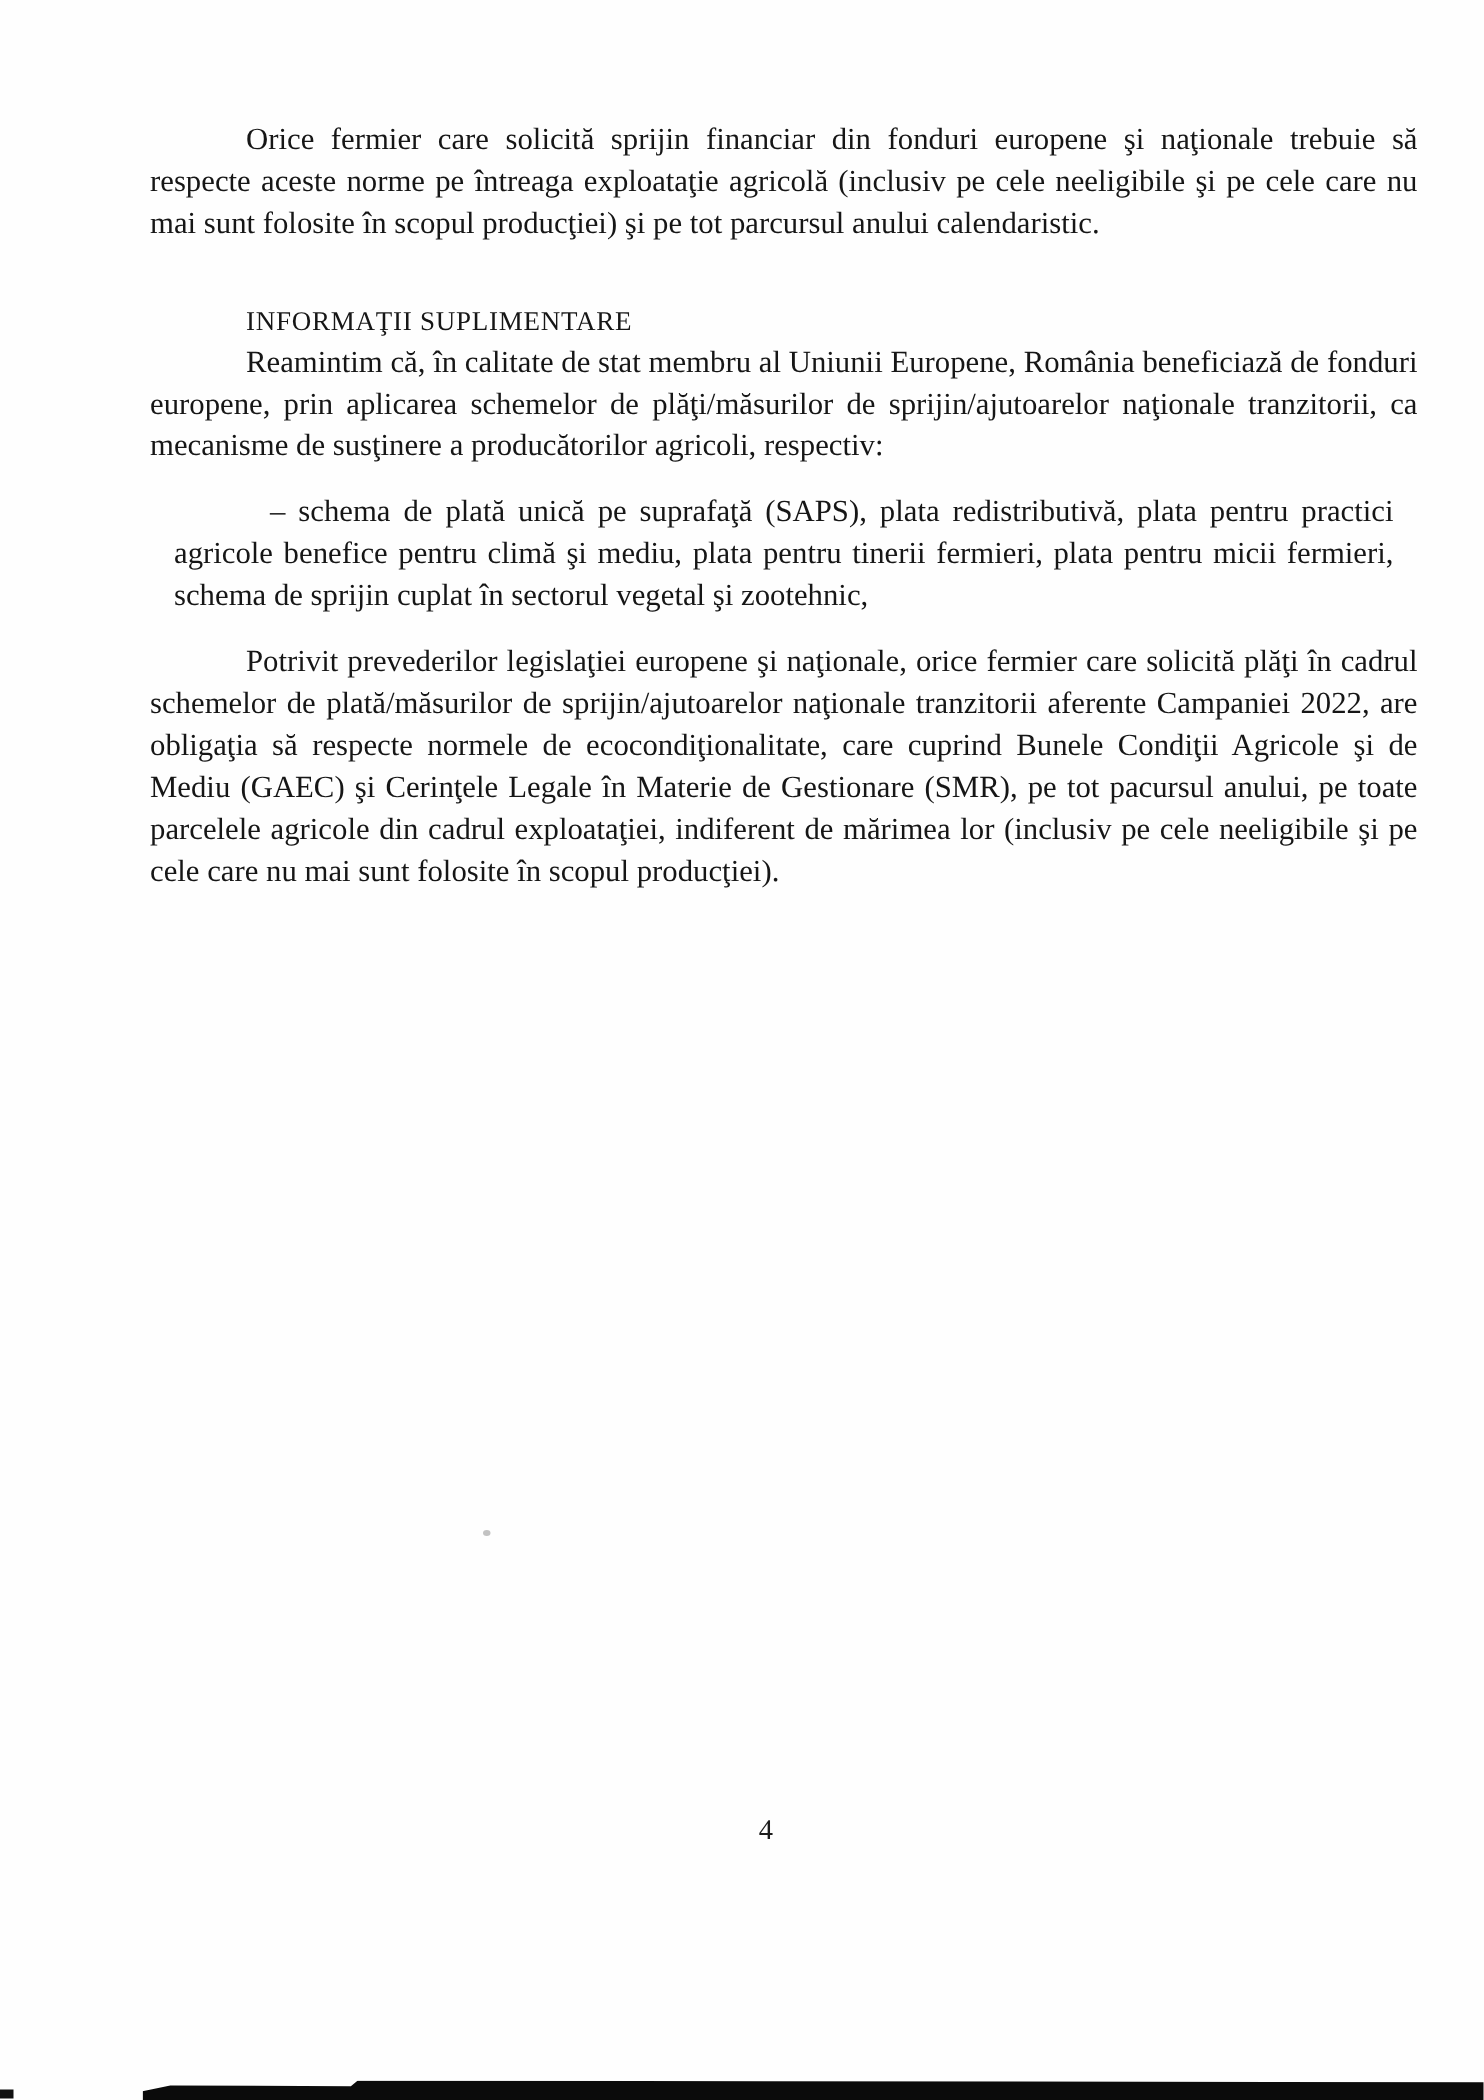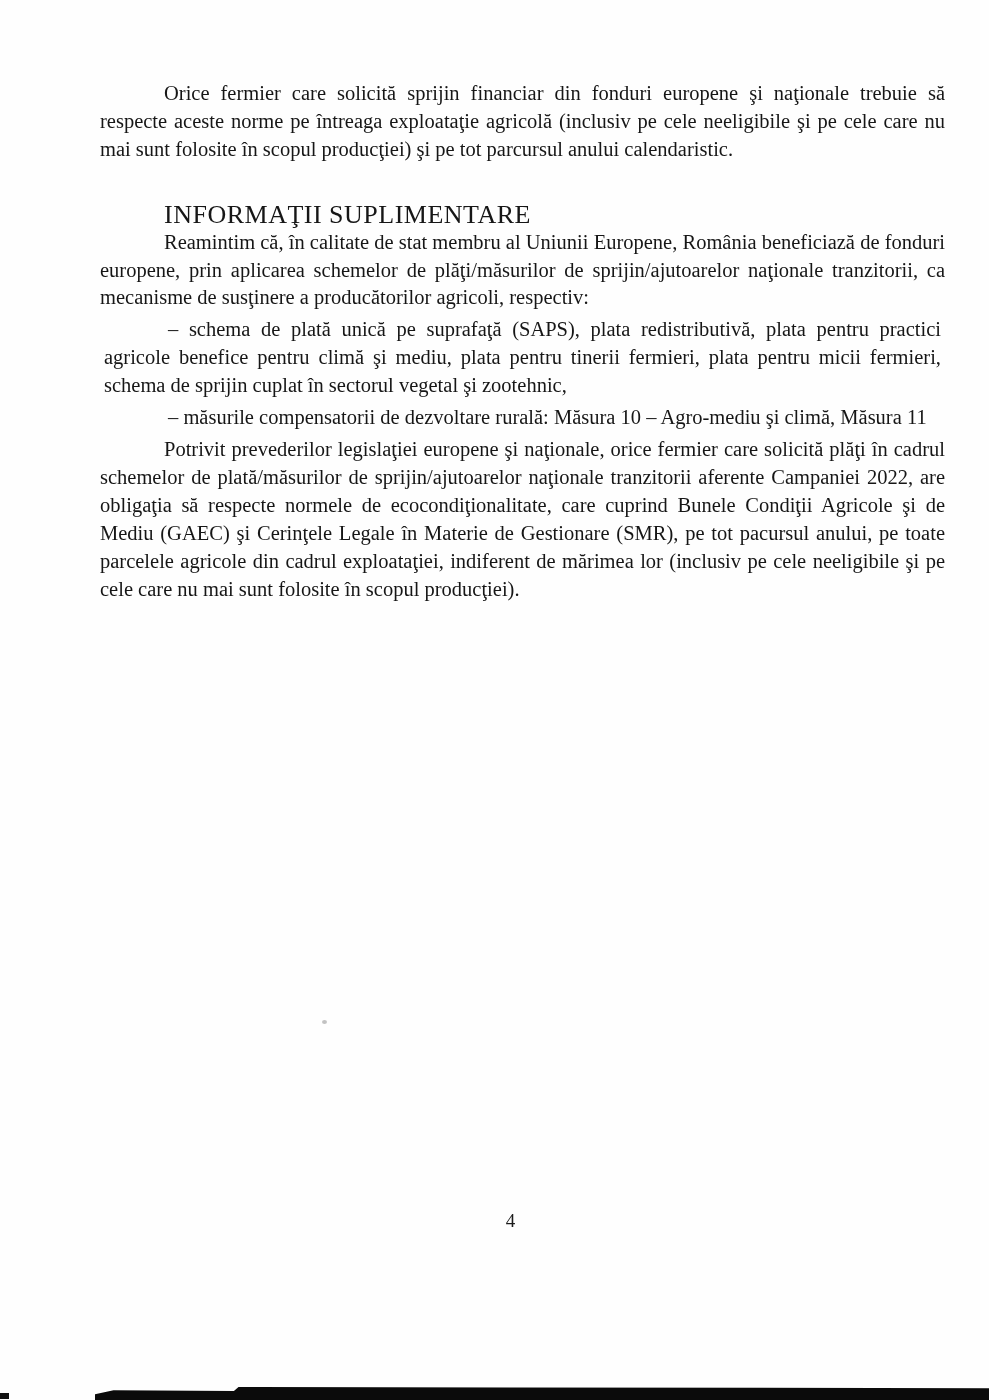--- a/index.html
+++ b/index.html
@@ -27,26 +27,26 @@
     text-align: justify;
   }
   .para {
     text-indent: 64px;
     margin: 0;
   }
   .heading {
     text-indent: 64px;
     margin: 37px 0 0 0;
     font-weight: normal;
-    font-size: 26px;
+    font-size: 18px;
     letter-spacing: 0.5px;
   }
   .list-item {
     text-indent: 64px;
-    margin: 4px;
+    margin: 16px;
   }
   .page-number {
     position: absolute;
     left: 0;
     right: 0;
     top: 1210px;
     text-align: center;
     font-size: 19px;
     color: #1b1b1b;
   }
@@ -83,21 +83,20 @@
 <div class="page">
 
   <div class="content">
     <p class="para">Orice fermier care solicită sprijin financiar din fonduri europene şi naţionale trebuie să respecte aceste norme pe întreaga exploataţie agricolă (inclusiv pe cele neeligibile şi pe cele care nu mai sunt folosite în scopul producţiei) şi pe tot parcursul anului calendaristic.</p>
 
     <h2 class="heading">INFORMAŢII SUPLIMENTARE</h2>
 
     <p class="para">Reamintim că, în calitate de stat membru al Uniunii Europene, România beneficiază de fonduri europene, prin aplicarea schemelor de plăţi/măsurilor de sprijin/ajutoarelor naţionale tranzitorii, ca mecanisme de susţinere a producătorilor agricoli, respectiv:</p>
 
     <p class="list-item">– schema de plată unică pe suprafaţă (SAPS), plata redistributivă, plata pentru practici agricole benefice pentru climă şi mediu, plata pentru tinerii fermieri, plata pentru micii fermieri, schema de sprijin cuplat în sectorul vegetal şi zootehnic,</p>
-    <p class="list-item">– măsurile compensatorii de dezvoltare rurală: Măsura 10 – Agro-mediu şi climă, Măsura 11</p>
 
     <p class="para">Potrivit prevederilor legislaţiei europene şi naţionale, orice fermier care solicită plăţi în cadrul schemelor de plată/măsurilor de sprijin/ajutoarelor naţionale tranzitorii aferente Campaniei 2022, are obligaţia să respecte normele de ecocondiţionalitate, care cuprind Bunele Condiţii Agricole şi de Mediu (GAEC) şi Cerinţele Legale în Materie de Gestionare (SMR), pe tot pacursul anului, pe toate parcelele agricole din cadrul exploataţiei, indiferent de mărimea lor (inclusiv pe cele neeligibile şi pe cele care nu mai sunt folosite în scopul producţiei).</p>
   </div>
 
   <div class="page-number">4</div>
 
   <div class="noise-dot"></div>
 
   <div class="scan-bar"></div>
   <div class="scan-speck"></div>

